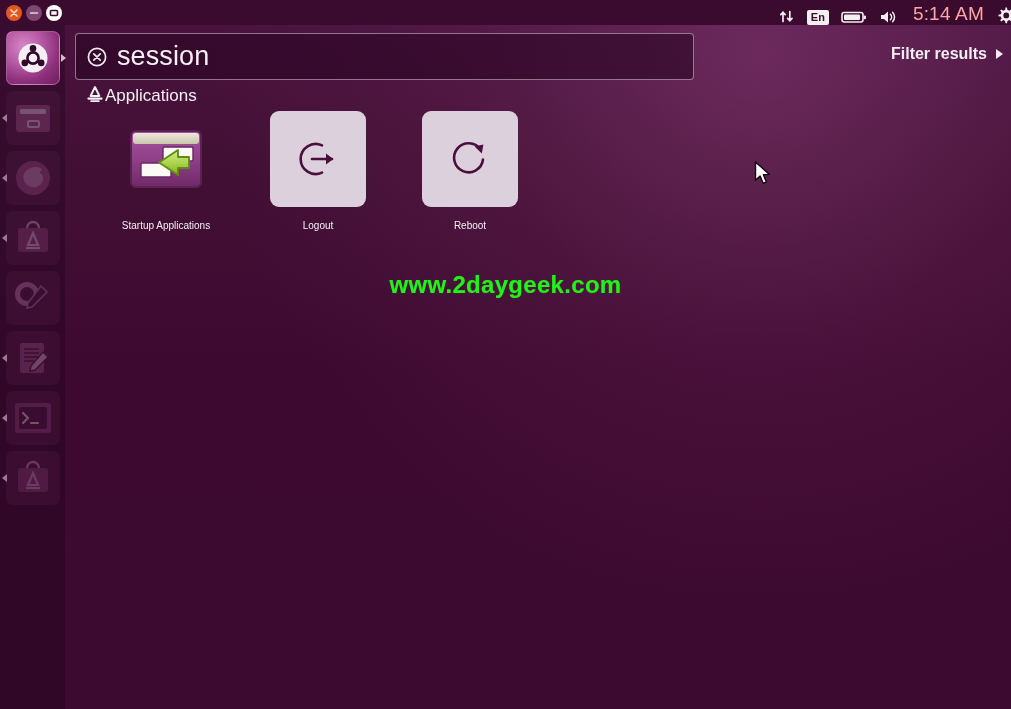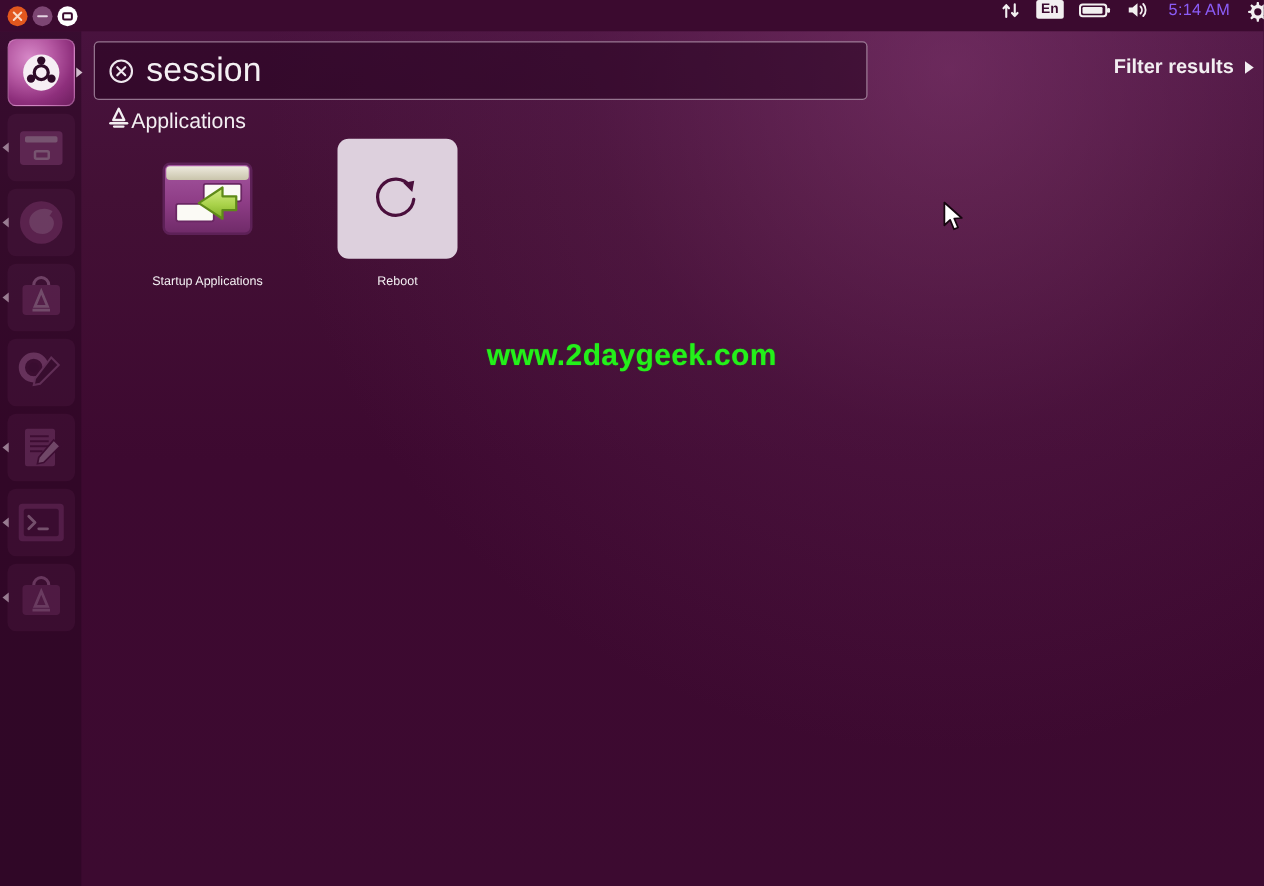--- a/index.html
+++ b/index.html
@@ -27,31 +27,31 @@
     z-index:40;
   }
   .wincontrols { display:flex; align-items:center; gap:4px; padding-left:6px; }
   .wc { width:16px; height:16px; border-radius:50%; position:relative; }
   .wc-close  { background:#e2571e; }
   .wc-min    { background:#7d4673; }
   .wc-max    { background:#ffffff; }
   .wc svg { position:absolute; inset:0; }
 
   .panel-right {
-    margin-left:auto; display:flex; align-items:flex-start; gap:12px;
+    margin-left:auto; display:flex; align-items:flex-end; gap:12px;
     padding-right:2px; height:25px;
   }
   .ind { display:flex; align-items:center; justify-content:center; color:#f2eff0; }
   .kbd-ind {
     background:#f2eff0; color:#3b0a2f;
     font-size:11px; font-weight:bold; line-height:1;
     padding:2px 4px; border-radius:2px;
     font-family:"Liberation Sans", sans-serif;
   }
-  .clock { color:#8b5cf6; font-size:13px; letter-spacing:.2px; }
+  .clock { color:#fca5a5; font-size:19px; letter-spacing:.2px; }
 
   
   #launcher {
     position:absolute; top:25px; left:0; width:65px; height:684px;
     background:rgba(34,4,28,0.42);
     display:flex; flex-direction:column; align-items:center;
     padding-top:6px; gap:6px;
     z-index:30;
   }
   .lnch-item { position:relative; width:54px; height:54px; }
@@ -362,20 +362,30 @@
           <rect x="10" y="17" width="70" height="56" rx="5" fill="url(#winbody)" stroke="#5d2157" stroke-width="2"></rect>
           <rect x="12" y="19" width="66" height="11" rx="3" fill="url(#winbar)"></rect>
           <rect x="42" y="33" width="30" height="14" rx="1.6" fill="#fbfaf5" stroke="#6a2763" stroke-width="1.4"></rect>
           <rect x="20" y="49" width="30" height="14" rx="1.6" fill="#fbfaf5" stroke="#6a2763" stroke-width="1.4"></rect>
           <path d="M57 36 L57 43 L68 43 L68 54 L57 54 L57 61 L38 48.5 Z" fill="url(#grnarrow)" stroke="#5f8a18" stroke-width="1.8" stroke-linejoin="round"></path>
         </svg>
       </div>
       <div class="res-label">Startup Applications</div>
     </div>
 
+    <div class="res-item">
+      <div class="res-tile">
+        <svg width="52" height="52" viewBox="0 0 52 52" aria-hidden="true">
+          <path d="M30 12.4 A15 15 0 1 0 30 39.6" fill="none" stroke="#4a0f3c" stroke-width="2.6" stroke-linecap="round"></path>
+          <path d="M20 26 H40" stroke="#4a0f3c" stroke-width="2.6" stroke-linecap="round"></path>
+          <path d="M34 20.6 L41.4 26 L34 31.4 Z" fill="#4a0f3c"></path>
+        </svg>
+      </div>
+      <div class="res-label">Logout</div>
+    </div>
 
     <div class="res-item">
       <div class="res-tile">
         <svg width="52" height="52" viewBox="0 0 52 52" aria-hidden="true">
           <path d="M36.5 16.5 A14.5 14.5 0 1 0 39 26.5" fill="none" stroke="#4a0f3c" stroke-width="2.6" stroke-linecap="round"></path>
           <path d="M30.6 13.4 L39.4 11.6 L37.8 20.6 Z" fill="#4a0f3c"></path>
         </svg>
       </div>
       <div class="res-label">Reboot</div>
     </div>

